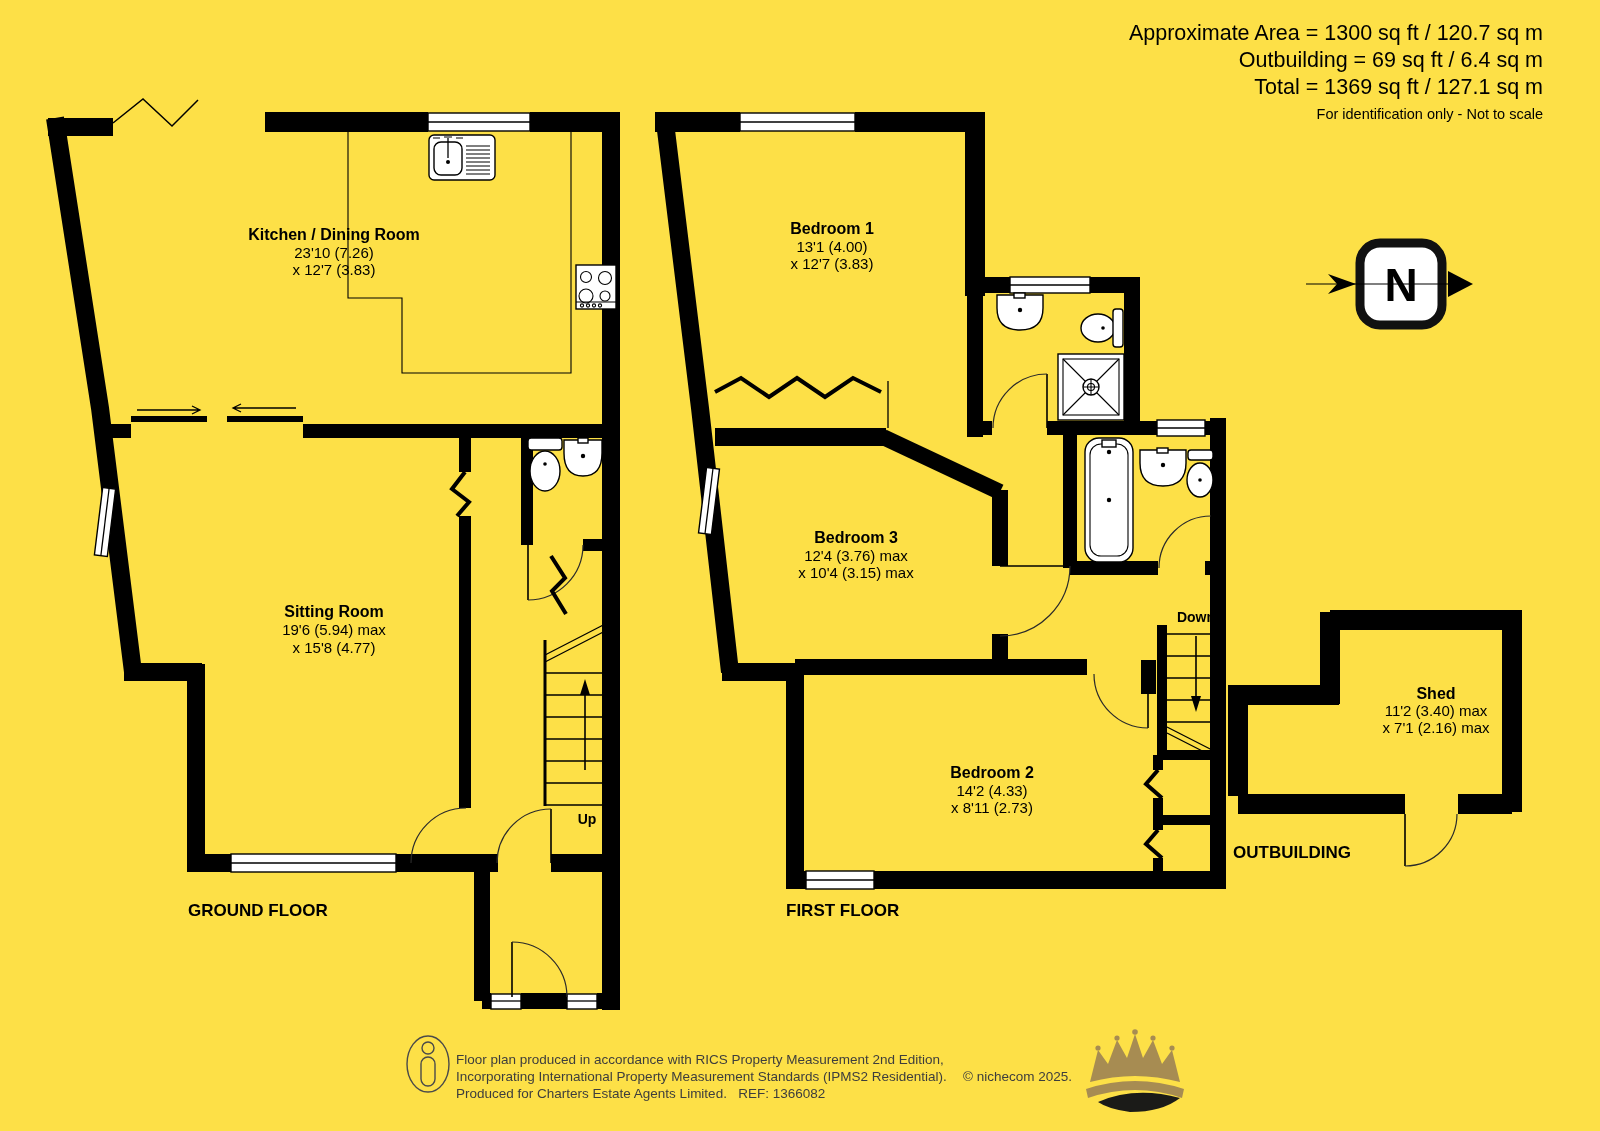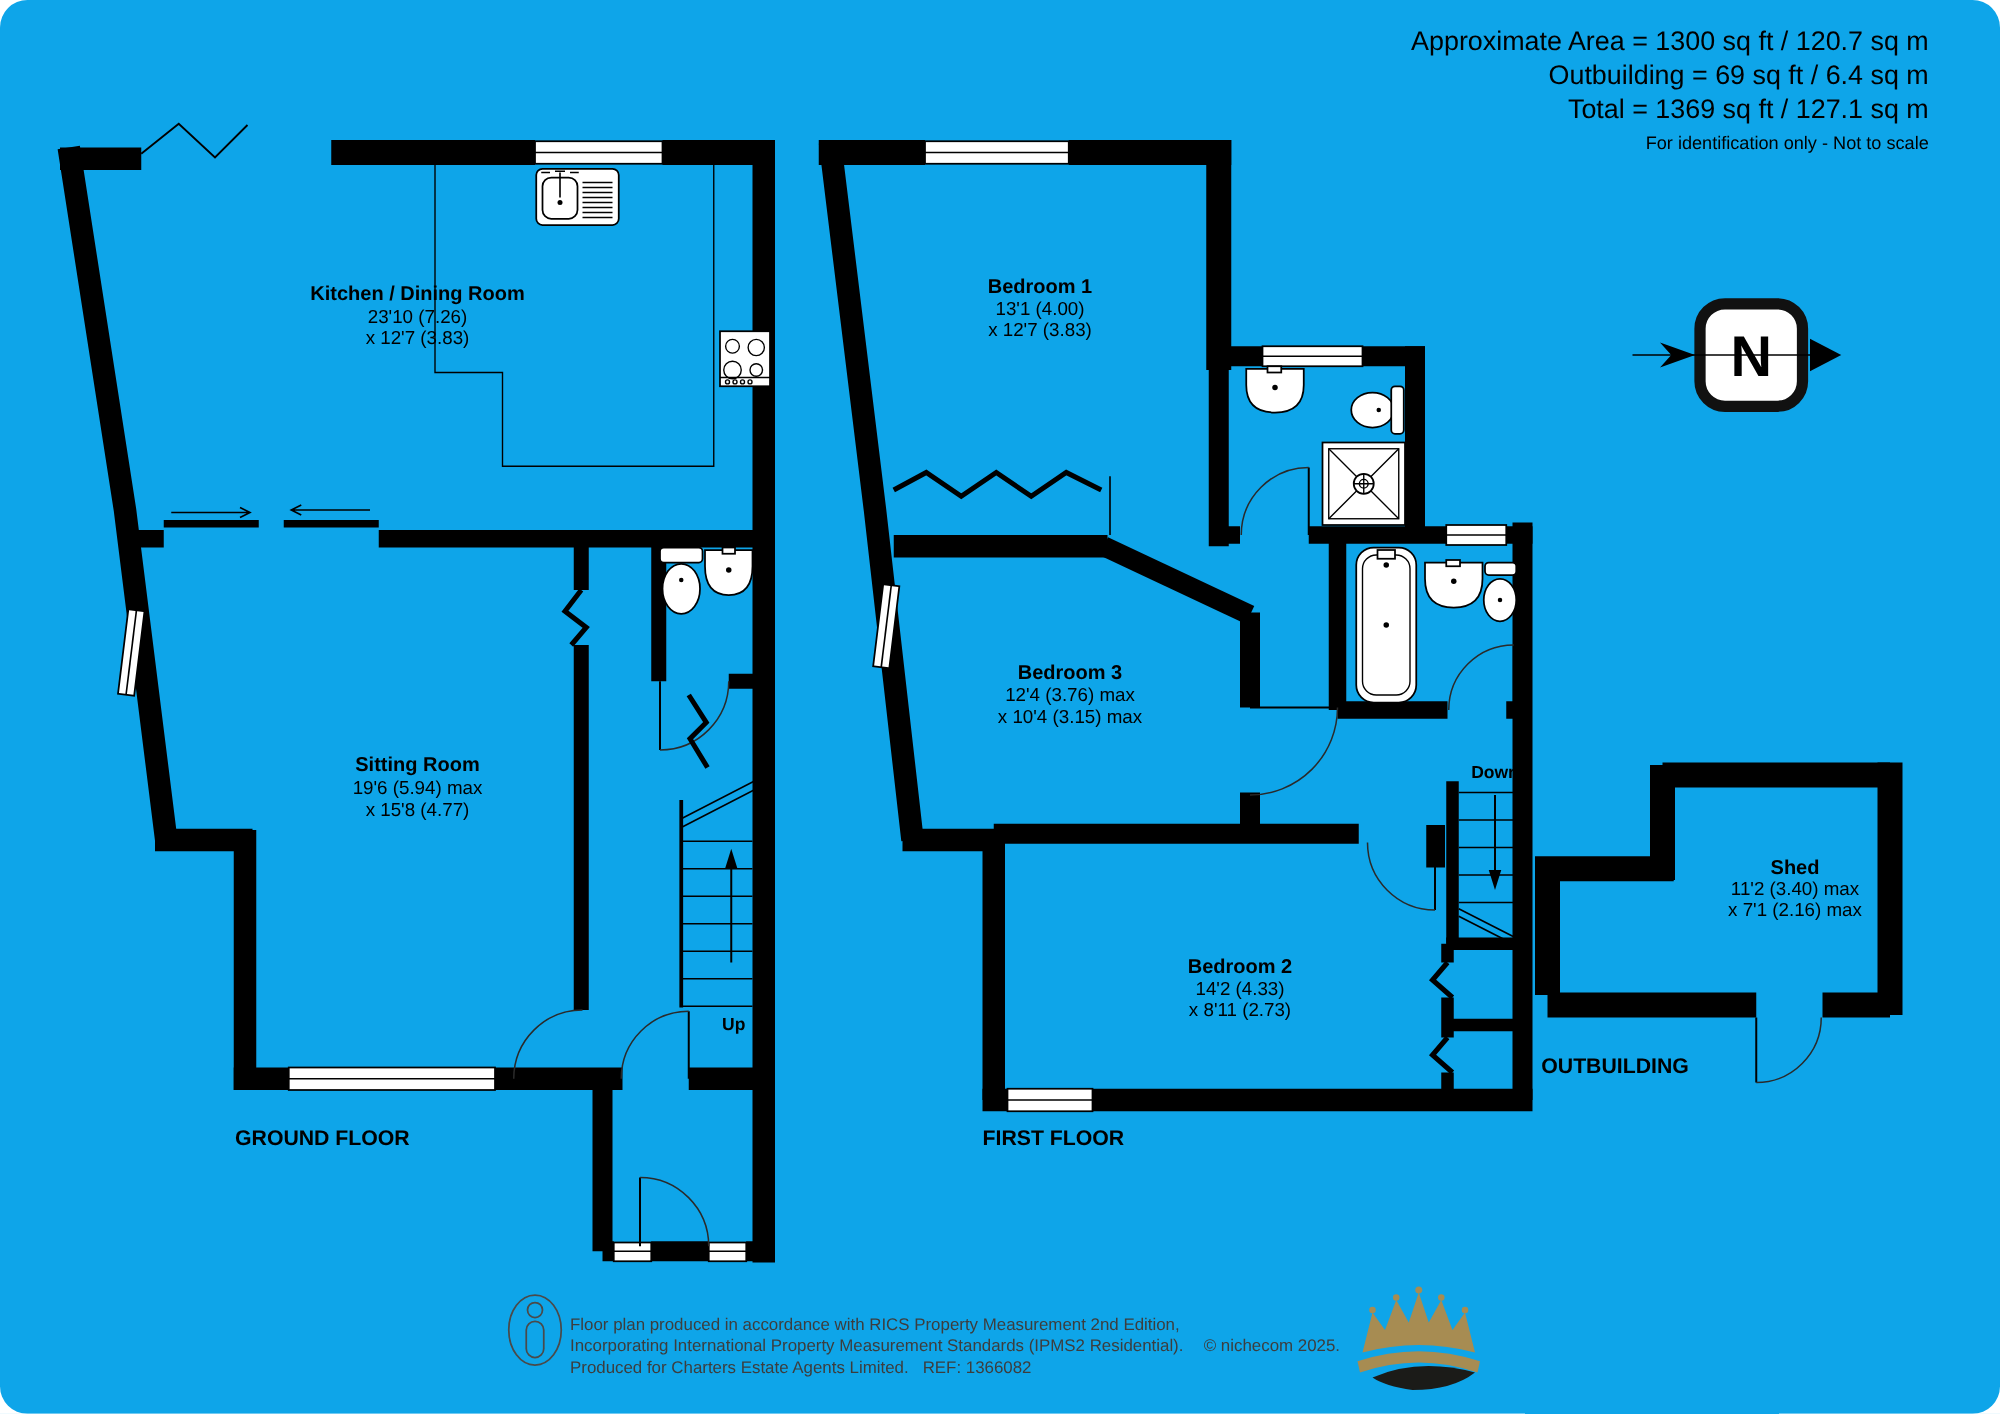--- a/index.html
+++ b/index.html
@@ -1,16 +1,16 @@
 <!DOCTYPE html>
 <html><head>
 <meta charset="utf-8">
 <style>
   html,body{margin:0;padding:0;background:#fff;}
-  .page{width:1600px;height:1131px;position:relative;background:#0ea5e9;border-radius:22px;}
+  .page{width:1600px;height:1131px;position:relative;background:#fde047;}
   svg text{font-family:"Liberation Sans",sans-serif;fill:#000;}
   .hdr{font-size:21.5px;}
   .hdr-note{font-size:14.5px;}
   .room-name{font-size:16px;font-weight:bold;}
   .room-dim{font-size:15px;}
   .floor-label{font-size:17px;font-weight:bold;}
   .stair-label{font-size:14px;font-weight:bold;}
   .n-letter{font-size:46px;font-weight:bold;}
   .ftr{font-size:13.5px;fill:#3d3d3d;}
   .w20{stroke:#000;stroke-width:20;fill:none;}

